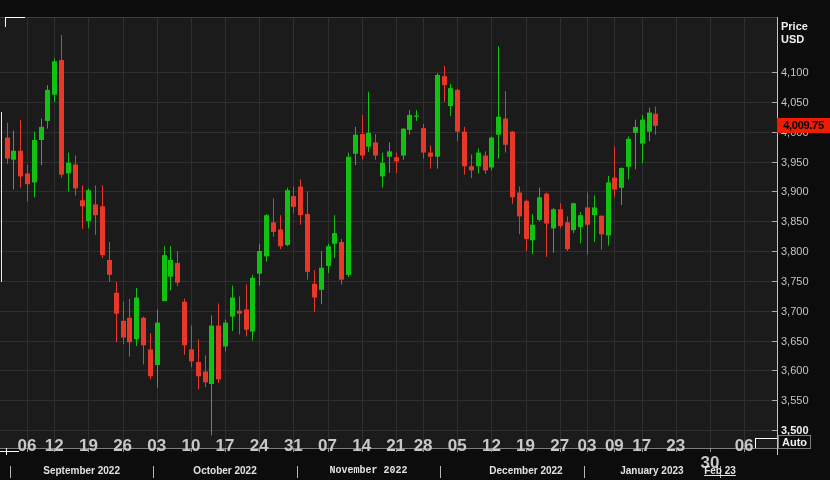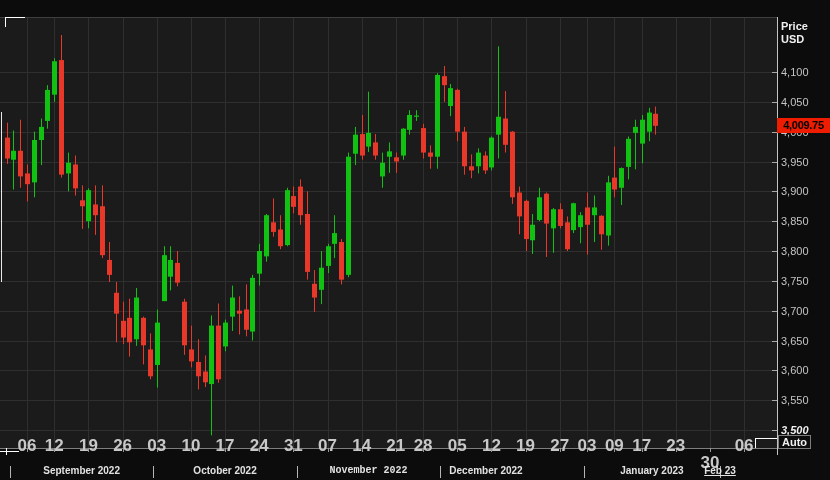--- a/index.html
+++ b/index.html
@@ -5,21 +5,21 @@
   html,body{margin:0;padding:0;background:#0c0c0c;}
   body{width:830px;height:480px;overflow:hidden;font-family:"Liberation Sans",sans-serif;}
   #app{position:relative;width:830px;height:480px;background:#0c0c0c;}
   #chart-svg{position:absolute;left:0;top:0;z-index:0;}
   .titlebar{position:absolute;left:0;top:0;width:830px;height:16px;z-index:3;}
   .title{position:absolute;left:4px;top:1px;font-size:11px;font-weight:bold;color:#f2f2f2;white-space:nowrap;}
   .daterange{position:absolute;right:3px;top:1px;font-size:11px;color:#e8e8e8;white-space:nowrap;}
   .axis-head{position:absolute;left:781px;top:20px;z-index:2;}
   .axis-head div{font-size:11px;font-weight:bold;color:#f0f0f0;line-height:13px;}
   .ytick{position:absolute;left:781px;height:12px;line-height:12px;font-size:11px;color:#c4c4c4;z-index:1;white-space:nowrap;}
-  .ytick.em{font-weight:bold;color:#f0f0f0;font-style:italic;}
+  .ytick.em{font-weight:bold;color:#f0f0f0;}
   .last-price{position:absolute;left:777px;width:53px;height:15px;line-height:15px;text-align:center;
     font-size:11px;font-weight:bold;color:#000;z-index:2;letter-spacing:-0.3px;}
   .auto{position:absolute;left:778px;top:435px;height:14px;padding:0 3px;background:transparent;
     border:1px solid #7d7d7d;color:#f0f0f0;font-size:11px;font-weight:bold;line-height:12px;
     font-family:"Liberation Sans",sans-serif;z-index:2;cursor:pointer;}
   .wtick{position:absolute;top:436px;width:26px;text-align:center;font-size:17px;color:#c8c8c8;z-index:1;font-weight:bold;}
   .month{position:absolute;top:465px;width:150px;text-align:center;font-size:10px;font-weight:bold;color:#e2e2e2;z-index:1;white-space:nowrap;}
   .msep{position:absolute;top:466px;width:1px;height:12px;background:#b5b5b5;z-index:1;}
 </style>
 </head>
@@ -552,19 +552,19 @@
       <div class="wtick" style="left: 662.84px;">23</div>
       <div class="wtick" style="left: 696.99px; margin-top: 17px;">30</div>
       <div class="wtick" style="left: 731.14px;">06</div>
       <div class="msep" style="left: 10px;"></div>
       <div class="month" style="left: 6.63px;">September 2022</div>
       <div class="msep" style="left: 153px;"></div>
       <div class="month" style="left: 150.06px;">October 2022</div>
       <div class="msep" style="left: 297px;"></div>
       <div class="month" style="left: 293.49px; font-family: Liberation Mono, monospace;">November 2022</div>
       <div class="msep" style="left: 440px;"></div>
-      <div class="month" style="left: 411px;">December 2022</div>
+      <div class="month" style="left: 451px;">December 2022</div>
       <div class="msep" style="left: 584px;"></div>
       <div class="month" style="left: 576.935px;">January 2023</div>
       <div class="msep" style="left: 720px;"></div>
       <div class="month" style="left: 645px; text-decoration: underline;">Feb 23</div>
     </div>
 </div>
 
 </body></html>

